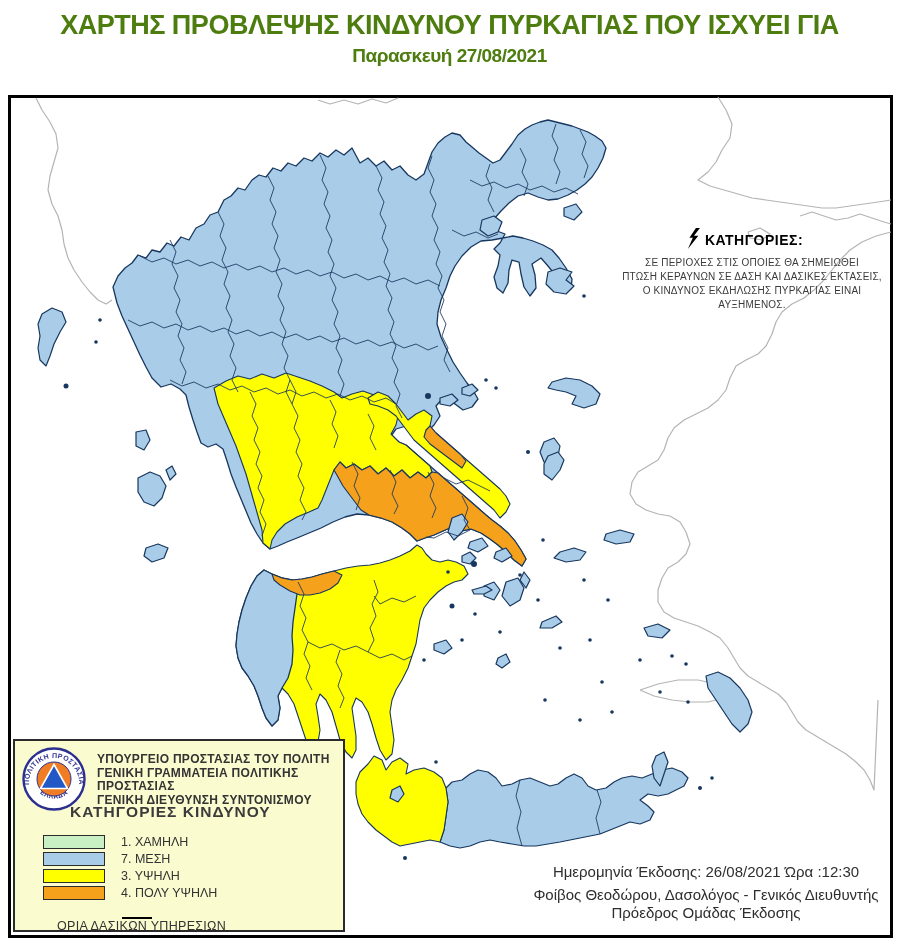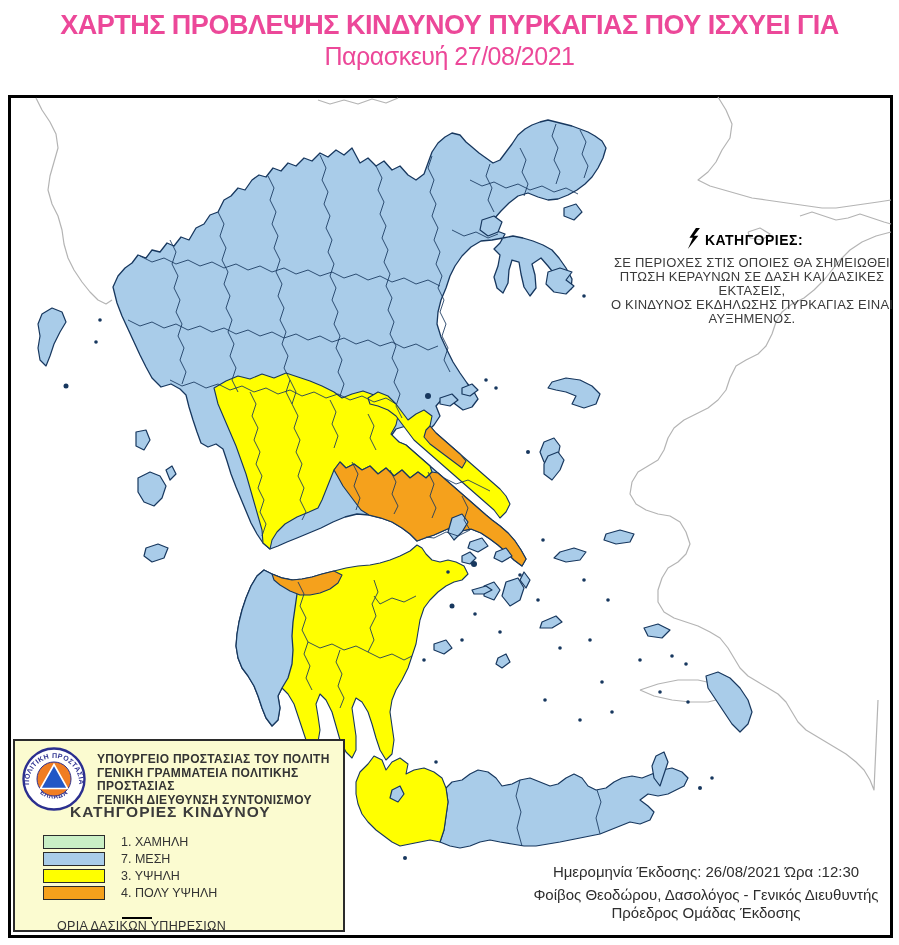--- a/index.html
+++ b/index.html
@@ -1,37 +1,37 @@
 <!DOCTYPE html>
 <html style="--risk_low: #C9EFC5; --risk_medium: #A9CCE9; --risk_high: #FFFF00; --risk_very_high: #F5A11C; --risk_alarm: #EE1C0C; --border_navy: #17375E; --coast_gray: #B4B4B4; --legend_bg: #FBFBD0;"><head>
 <meta charset="utf-8">
 <style>
   html,body{margin:0;padding:0;background:#fff;}
   body{width:899px;height:945px;position:relative;overflow:hidden;
        font-family:"Liberation Sans","DejaVu Sans",sans-serif;}
   .abs{position:absolute;}
   
-  .title-wrap{left:0;top:10px;width:899px;text-align:center;color:#ec4899;}
+  .title-wrap{left:0;top:10px;width:899px;text-align:center;color:#4d7c0f;}
   .title-l1{font-size:27px;font-weight:700;letter-spacing:-0.5px;line-height:30px;}
-  .title-l2{font-size:25px;font-weight:400;letter-spacing:-0.5px;line-height:28px;margin-top:2px;text-align:center;}
+  .title-l2{font-size:19px;font-weight:700;letter-spacing:-0.5px;line-height:28px;margin-top:2px;text-align:center;}
   
   svg.map{left:0;top:0;}
   .land{fill:var(--risk_medium);stroke:var(--border_navy);stroke-width:1.3;stroke-linejoin:round;}
   .r-high{fill:var(--risk_high);stroke:var(--border_navy);stroke-width:1.1;stroke-linejoin:round;}
   .r-vhigh{fill:var(--risk_very_high);stroke:var(--border_navy);stroke-width:1.1;stroke-linejoin:round;}
   .isl{fill:var(--risk_medium);stroke:var(--border_navy);stroke-width:1.2;stroke-linejoin:round;}
   .coast{fill:none;stroke:var(--coast_gray);stroke-width:1.2;stroke-linejoin:round;}
   .pborder{fill:none;stroke:var(--border_navy);stroke-width:1;stroke-linejoin:round;opacity:.85;}
   .islet{fill:var(--border_navy);}
   .frame{fill:none;stroke:#000;stroke-width:3;}
   
   .warning{left:596px;top:228px;width:298px;text-align:center;color:#222;}
   .warning-head{font-size:14px;font-weight:700;color:#000;letter-spacing:.5px;}
   .warning-head svg{vertical-align:-4px;margin-right:5px;}
-  .warning-body{margin-top:7px;font-size:13px;line-height:14px;color:#3a3a3a;letter-spacing:.2px;margin-left:14px;}
+  .warning-body{margin-top:7px;font-size:10px;line-height:14px;color:#3a3a3a;letter-spacing:.2px;margin-left:14px;}
   
   .legend{left:13px;top:739px;width:332px;height:193px;background:var(--legend_bg);
           border:2px solid #2b2b2b;box-sizing:border-box;}
   .legend-logo{position:absolute;left:7px;top:6px;width:64px;height:64px;}
   .org{position:absolute;left:82px;top:12px;font-size:12px;font-weight:700;color:#333;
        line-height:13.5px;letter-spacing:.3px;}
   .legend-head{position:absolute;left:55px;top:62px;font-size:15.5px;font-weight:700;
        color:#3b3b3b;letter-spacing:1px;}
   .cats{position:absolute;left:28px;top:92px;}
   .cat-row{display:flex;align-items:center;height:17px;}

